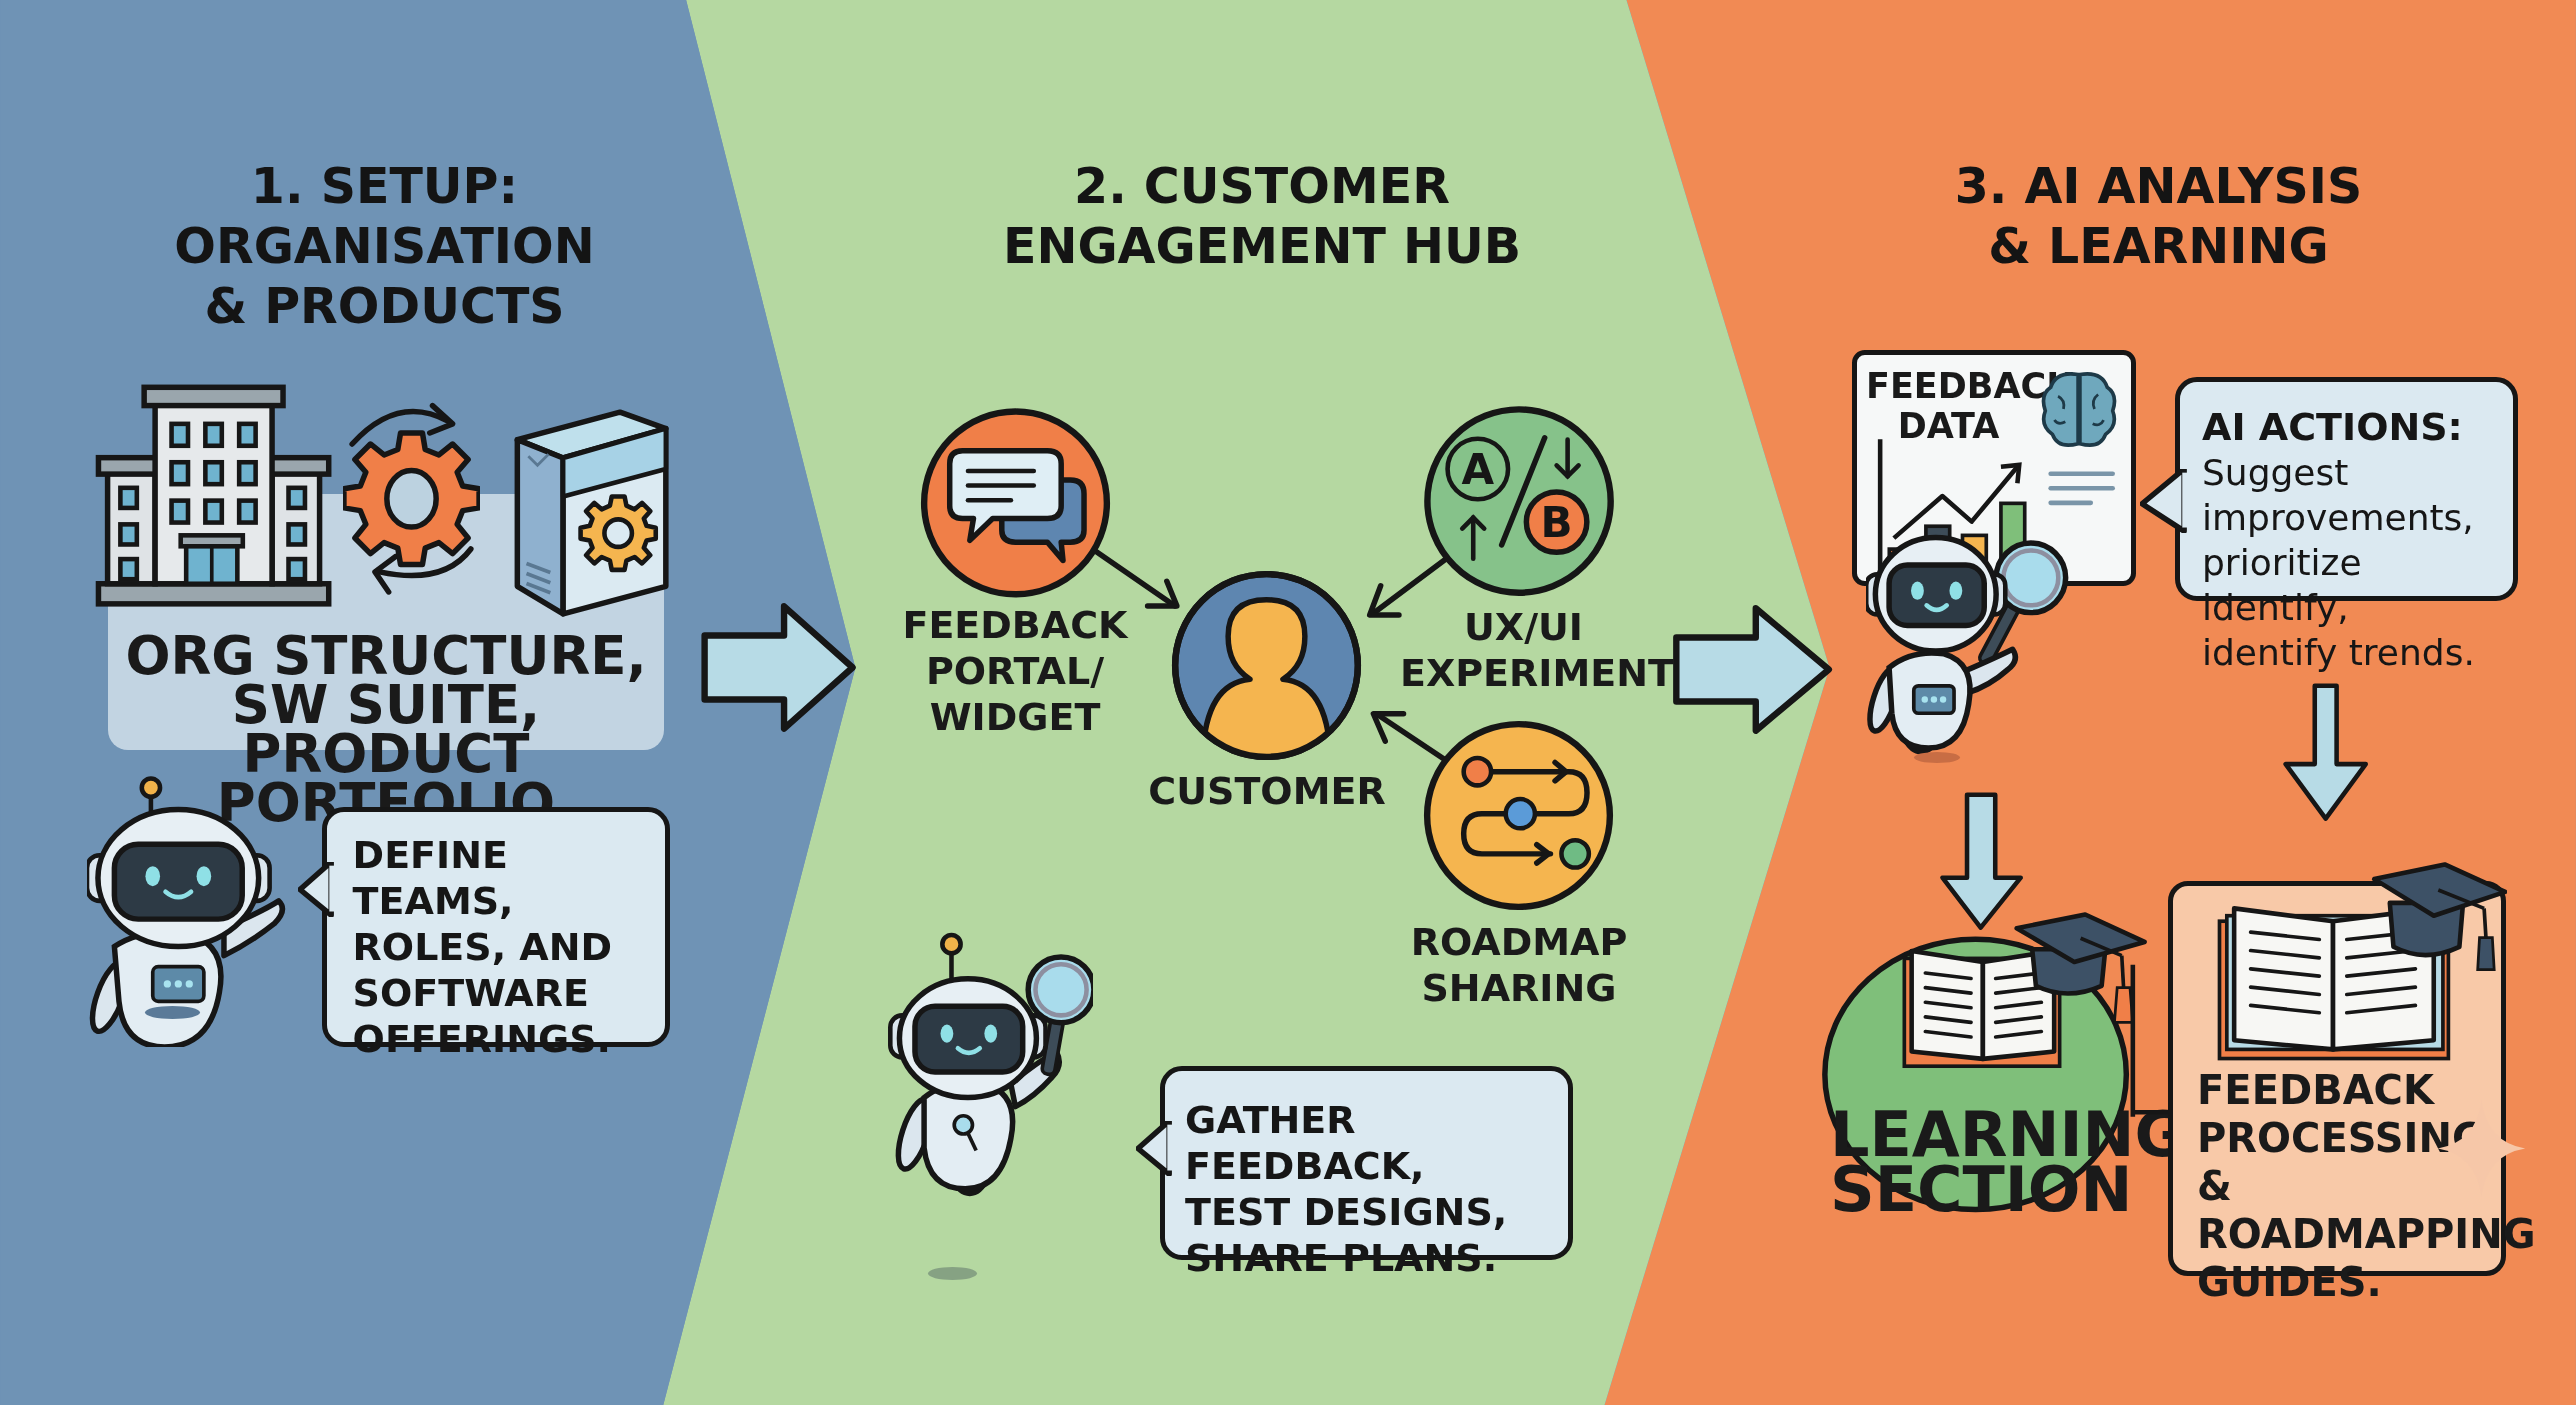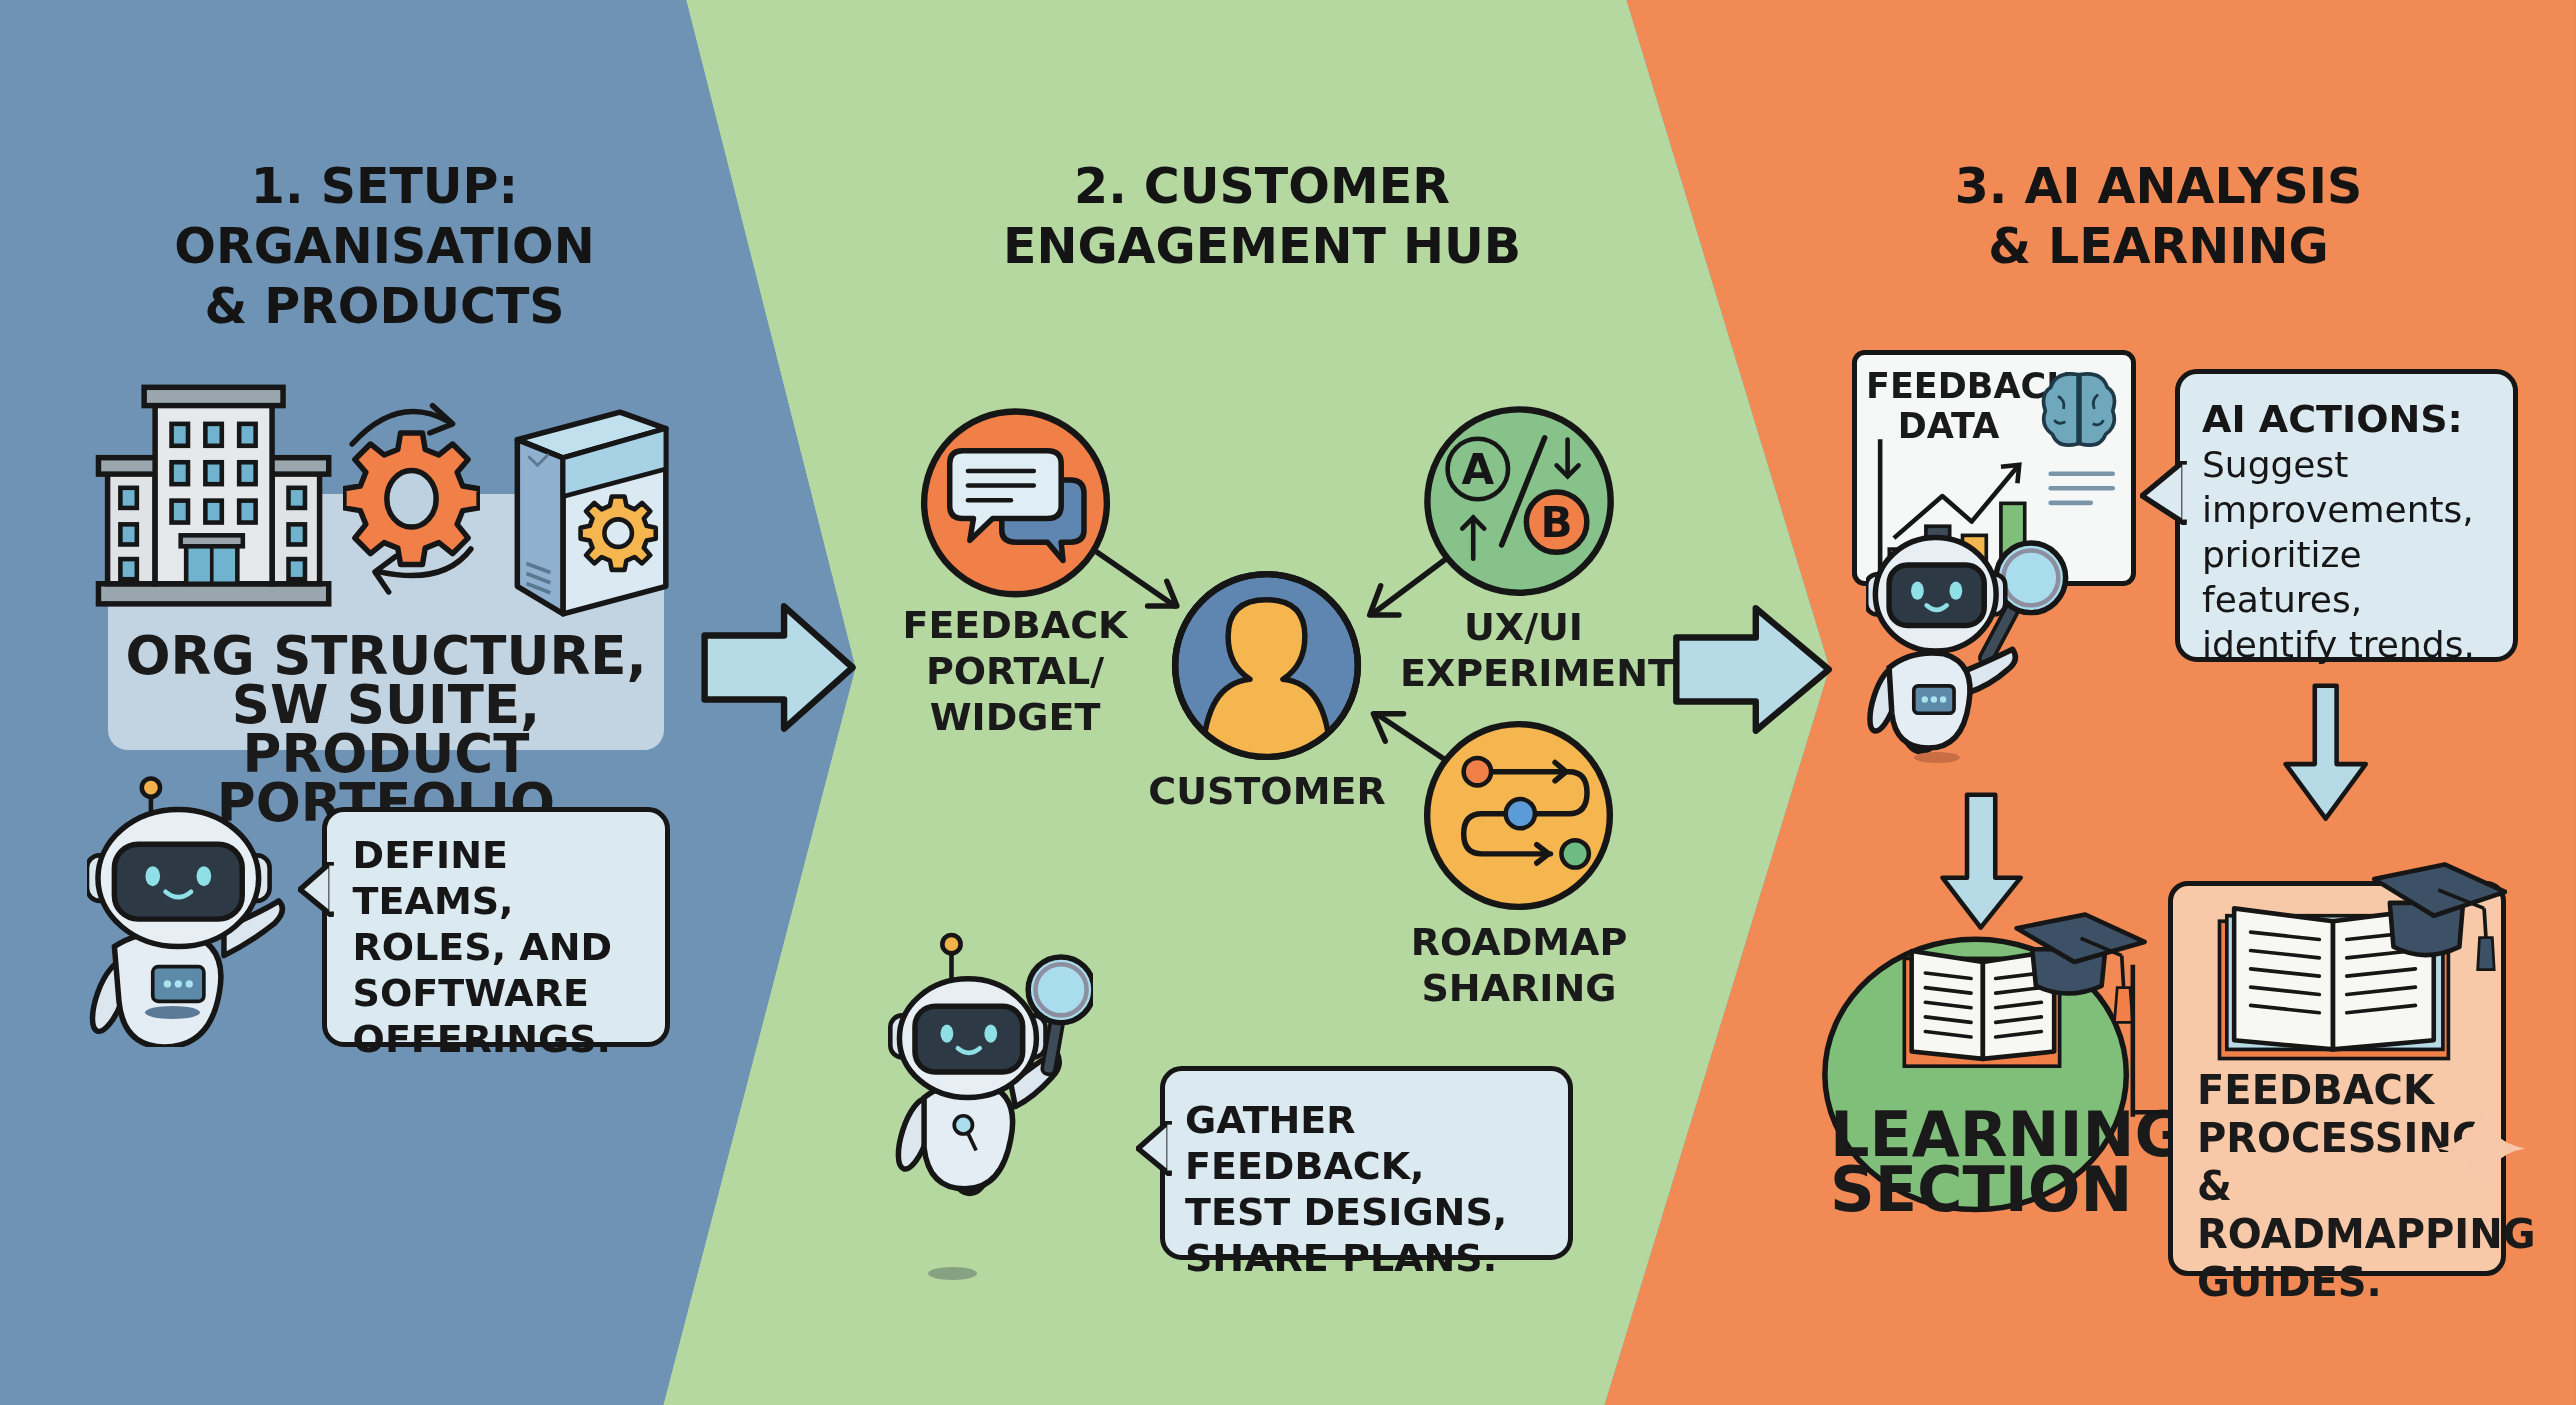--- a/index.html
+++ b/index.html
@@ -309,30 +309,30 @@
     <rect x="0" y="68" width="26" height="44" rx="12" fill="#dbe6ee" stroke="#161616" stroke-width="5"></rect>
     <rect x="126" y="68" width="26" height="44" rx="12" fill="#dbe6ee" stroke="#161616" stroke-width="5"></rect>
     <ellipse cx="76" cy="90" rx="66" ry="62" fill="#e7eff4" stroke="#161616" stroke-width="6"></ellipse>
     <rect x="25" y="58" width="104" height="66" rx="20" fill="#2d3a45" stroke="#161616" stroke-width="6"></rect>
     <ellipse cx="56" cy="86" rx="7" ry="10" fill="#8fe0e6"></ellipse>
     <ellipse cx="98" cy="86" rx="7" ry="10" fill="#8fe0e6"></ellipse>
     <path d="M66 102 Q 77 112 88 102" fill="none" stroke="#8fe0e6" stroke-width="5" stroke-linecap="round"></path>
   </svg>
   <div class="abs" style="left:1914px; top:752px; width:46px; height:11px; background:#c86d44; border-radius:50%;"></div>
 
-  <div class="bubble" style="left:2175px; top:369px; width:343px; height:293px;">
+  <div class="bubble" style="left:2175px; top:377px; width:343px; height:224px;">
     <svg class="abs" style="left:-40px; top:87px;" width="48" height="64" viewBox="0 0 52 70">
         <polygon points="48,0 2,38 48,68" fill="#dbe9f1" stroke="#161616" stroke-width="6" stroke-linejoin="round"></polygon>
         <rect x="46" y="4" width="8" height="60" fill="#dbe9f1"></rect>
       </svg>
     <div class="txt" style="left:22px; top:22px; font-size:38px; font-weight:bold;">AI ACTIONS:</div>
     <div class="txt" style="left:22px; top:68px; font-size:36px; line-height:45px; font-weight:normal;">
       <span>Suggest</span>
       <span>improvements,</span>
-      <span>prioritize features,</span>
+      <span>prioritize identify,</span>
       <span>identify trends.</span>
     </div>
   </div>
 
   <svg class="abs" style="left:1937px; top:791px;" width="91" height="146" viewBox="0 0 100 160">
     <polygon points="33,4 64,4 64,95 92,95 48,150 6,95 33,95" fill="#b7dbe6" stroke="#161616" stroke-width="5" stroke-linejoin="round"></polygon>
   </svg>
   <svg class="abs" style="left:2282px; top:682px;" width="91" height="146" viewBox="0 0 100 160">
     <polygon points="36,4 60,4 60,90 92,90 48,150 4,90 36,90" fill="#b7dbe6" stroke="#161616" stroke-width="5" stroke-linejoin="round"></polygon>
   </svg>

